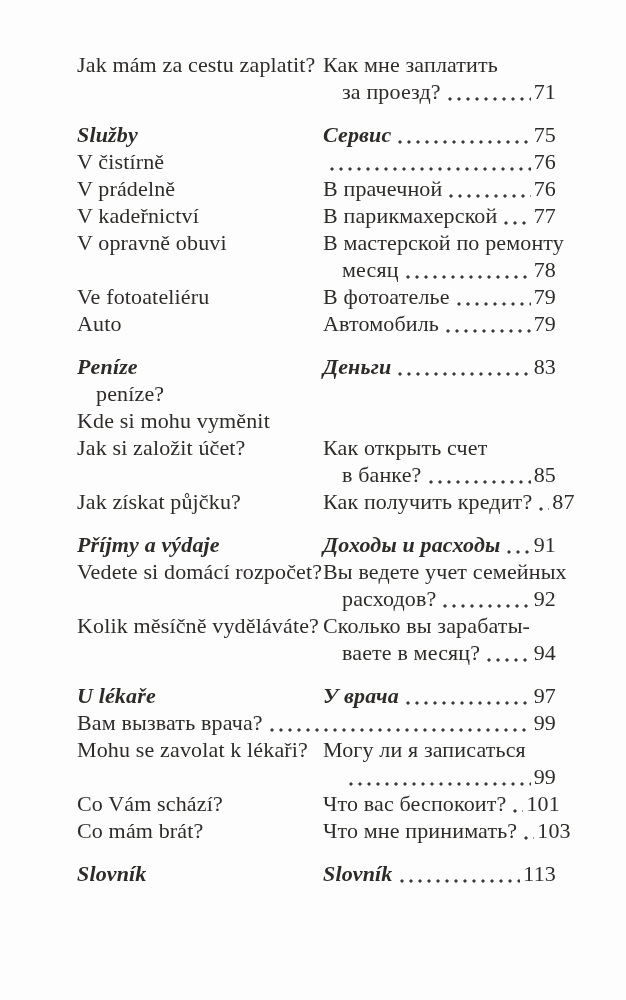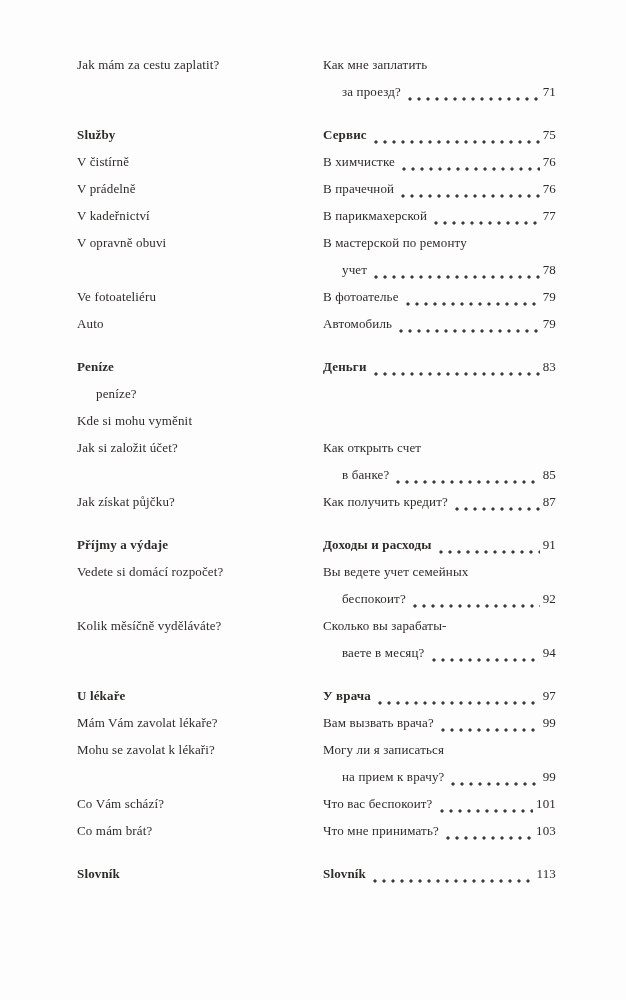--- a/index.html
+++ b/index.html
@@ -14,42 +14,42 @@
     color: #2e2c29;
     overflow: hidden;
   }
   .toc { width: 479px; }
   .entry { display: flex; }
   .entry.section { margin-top: 16px; }
   .col { min-width: 0; }
   .col-left { flex: 0 0 246px; width: 246px; }
   .col-right { flex: 1 1 auto; }
   .line {
-    font-size: 13px;
+    font-size: 22px;
     line-height: 27px;
     white-space: nowrap;
     letter-spacing: 0.15px;
   }
   .cont { padding-left: 19px; }
   .leaderline { display: flex; align-items: flex-end; }
   .leaderline .txt { flex: 0 0 auto; }
   .leader {
     flex: 1 1 auto;
     min-width: 10px;
     height: 6px;
     align-self: flex-end;
     margin: 0 3px 3px 7px;
     background-image: radial-gradient(circle at 2px 3px, #3c3a37 1.3px, rgba(0,0,0,0) 1.9px);
     background-size: 9px 6px;
     background-repeat: repeat-x;
     background-position: left bottom;
   }
   .pg { flex: 0 0 auto; font-family: Liberation Serif, serif; }
   .section .col-left .line,
-  .section .txt { font-weight: 700; }
+  .section .txt { font-weight: 700; font-style: italic; }
 </style>
 </head>
 <body>
 
 <div class="page">
   <div class="toc" id="toc">
       <div class="entry">
         <div class="col col-left">
           <div class="line">Jak mám za cestu zaplatit?</div>
         </div>
@@ -73,21 +73,20 @@
             <span class="pg">75</span>
           </div>
         </div>
       </div>
       <div class="entry">
         <div class="col col-left">
           <div class="line">V čistírně</div>
         </div>
         <div class="col col-right">
           <div class="line leaderline">
-            <span class="txt">В химчистке</span>
             <span class="leader"></span>
             <span class="pg">76</span>
           </div>
         </div>
       </div>
       <div class="entry">
         <div class="col col-left">
           <div class="line">V prádelně</div>
         </div>
         <div class="col col-right">
@@ -110,21 +109,21 @@
           </div>
         </div>
       </div>
       <div class="entry">
         <div class="col col-left">
           <div class="line">V opravně obuvi</div>
         </div>
         <div class="col col-right">
           <div class="line"><span class="txt">В мастерской по ремонту</span></div>
           <div class="line cont leaderline">
-            <span class="txt">учет</span>
+            <span class="txt">месяц</span>
             <span class="leader"></span>
             <span class="pg">78</span>
           </div>
         </div>
       </div>
       <div class="entry">
         <div class="col col-left">
           <div class="line">Ve fotoateliéru</div>
         </div>
         <div class="col col-right">
@@ -202,21 +201,21 @@
           </div>
         </div>
       </div>
       <div class="entry">
         <div class="col col-left">
           <div class="line">Vedete si domácí rozpočet?</div>
         </div>
         <div class="col col-right">
           <div class="line"><span class="txt">Вы ведете учет семейных</span></div>
           <div class="line cont leaderline">
-            <span class="txt">беспокоит?</span>
+            <span class="txt">расходов?</span>
             <span class="leader"></span>
             <span class="pg">92</span>
           </div>
         </div>
       </div>
       <div class="entry">
         <div class="col col-left">
           <div class="line">Kolik měsíčně vyděláváte?</div>
         </div>
         <div class="col col-right">
@@ -234,39 +233,35 @@
         </div>
         <div class="col col-right">
           <div class="line leaderline">
             <span class="txt">У врача</span>
             <span class="leader"></span>
             <span class="pg">97</span>
           </div>
         </div>
       </div>
       <div class="entry">
-        <div class="col col-left">
-          <div class="line">Mám Vám zavolat lékaře?</div>
-        </div>
         <div class="col col-right">
           <div class="line leaderline">
             <span class="txt">Вам вызвать врача?</span>
             <span class="leader"></span>
             <span class="pg">99</span>
           </div>
         </div>
       </div>
       <div class="entry">
         <div class="col col-left">
           <div class="line">Mohu se zavolat k lékaři?</div>
         </div>
         <div class="col col-right">
           <div class="line"><span class="txt">Могу ли я записаться</span></div>
           <div class="line cont leaderline">
-            <span class="txt">на прием к врачу?</span>
             <span class="leader"></span>
             <span class="pg">99</span>
           </div>
         </div>
       </div>
       <div class="entry">
         <div class="col col-left">
           <div class="line">Co Vám schází?</div>
         </div>
         <div class="col col-right">

